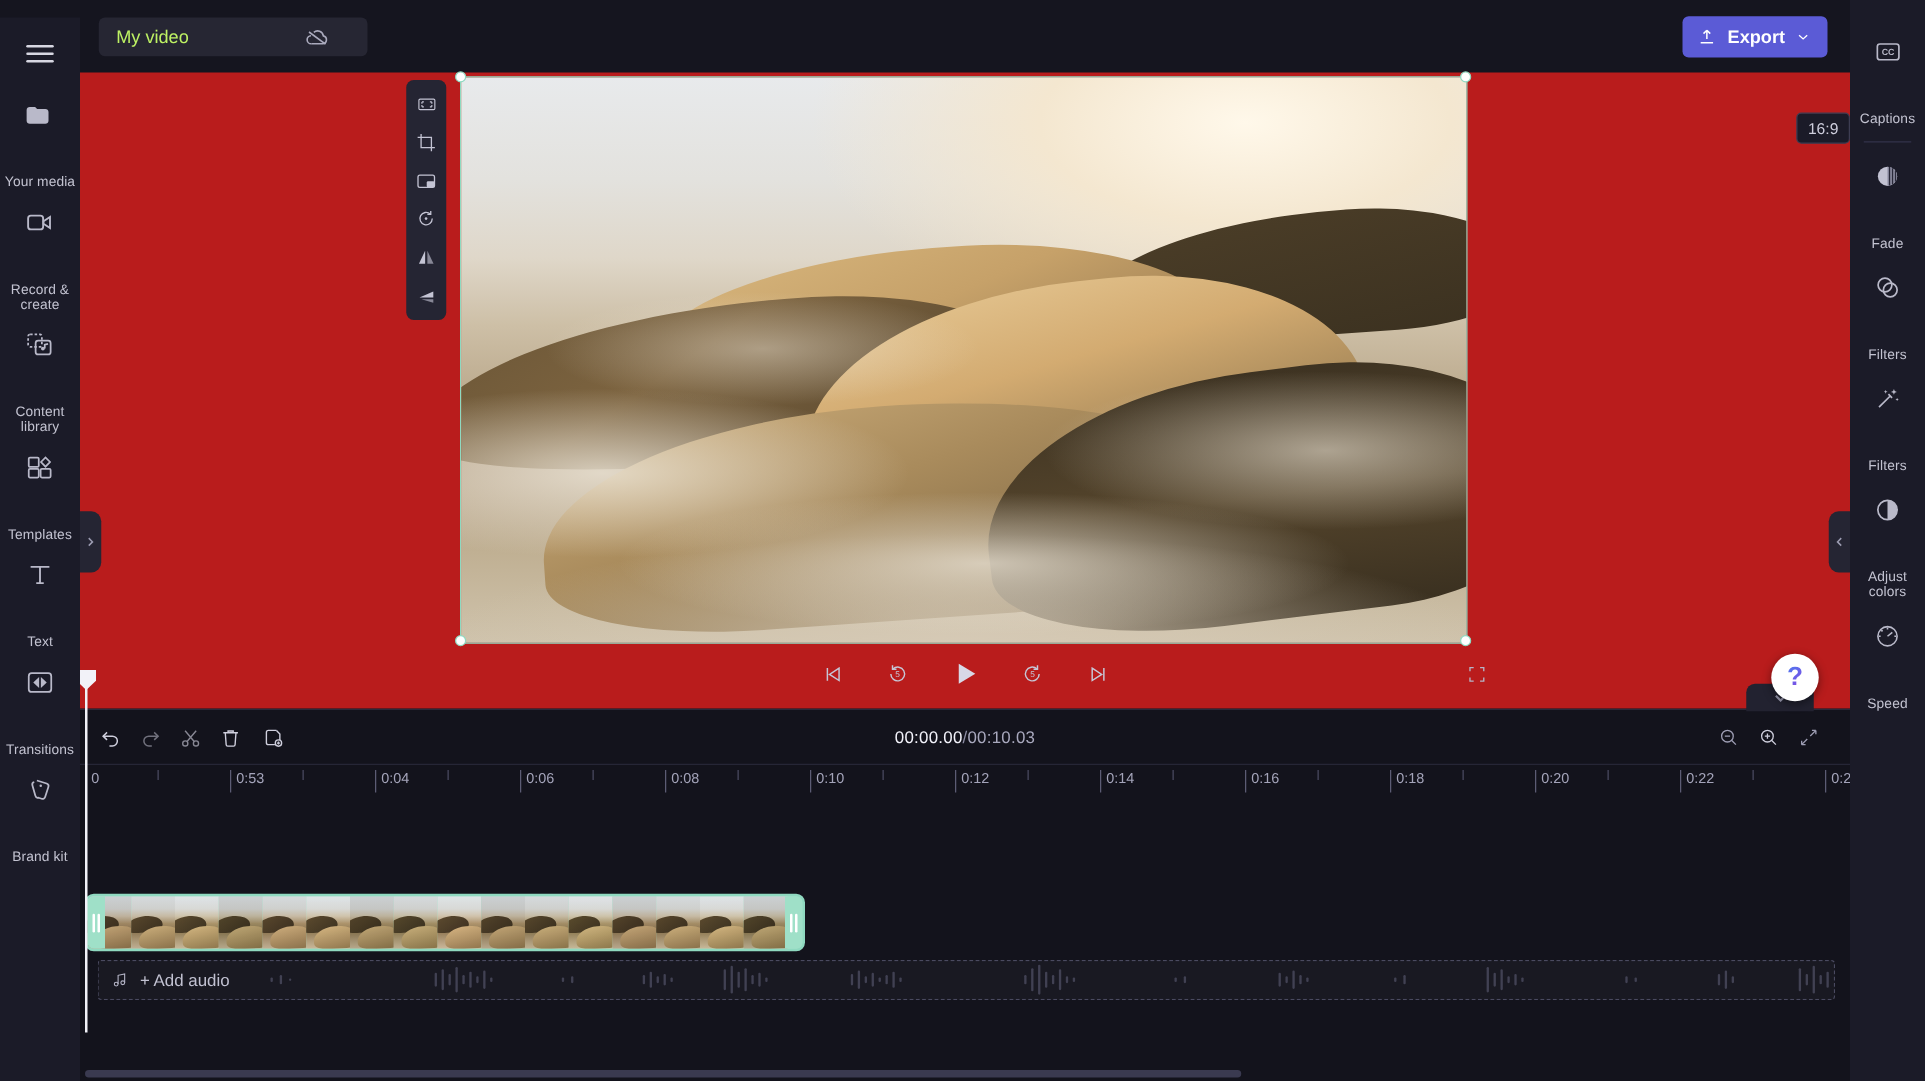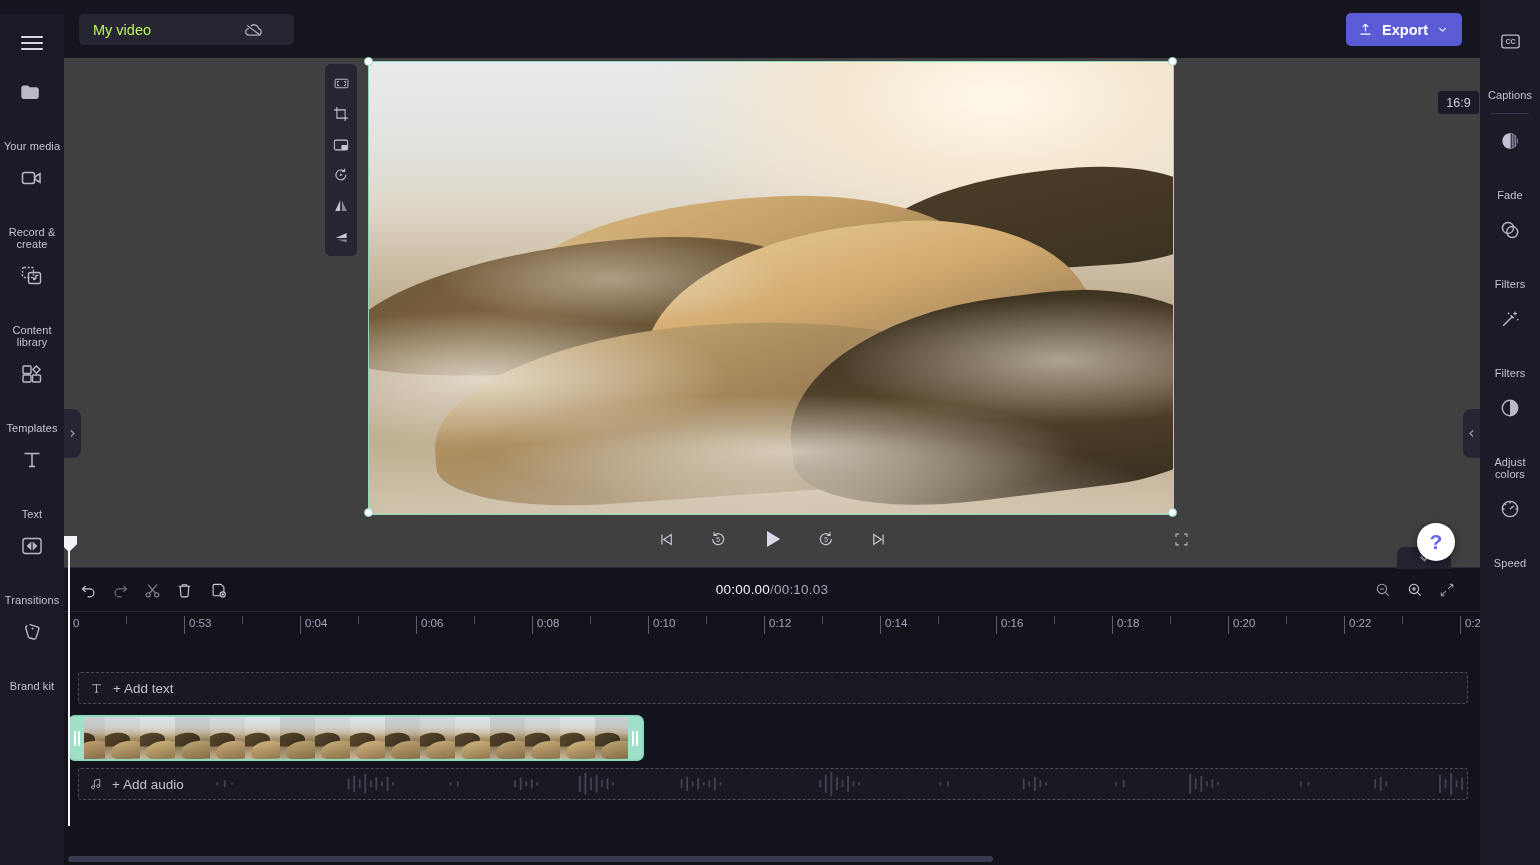--- a/index.html
+++ b/index.html
@@ -77,21 +77,21 @@
     position: absolute; right: 18px; top: 13px; height: 33px; padding: 0 13px 0 11px;
     background: #5b5bd6; border-radius: 5px; display: flex; align-items: center; gap: 8px;
     cursor: pointer; border: none; color: #fff;
   }
   .export-btn .elbl { font-size: 14.5px; font-weight: bold; font-family: "Liberation Sans", sans-serif; }
   .export-btn svg { color: #fff; }
 
   
   .preview-area {
     position: absolute; left: 64px; top: 58px; right: 60px; bottom: 298px;
-    background: #404040;
+    background: #b91c1c;
     text-align: right;
   }
   .video-frame {
     position: absolute; left: 305px; top: 4px; width: 804px; height: 452px;
     background: #cfc2ab; overflow: hidden;
     outline: 1.5px solid #8fd9c0;
   }
   .video-frame .sky {
     position: absolute; inset: 0;
     background:
@@ -667,28 +667,20 @@
         <div class="tick major" style="left: 1280px;"></div>
         <div class="rlabel" style="left: 1285px;">0:22</div>
         <div class="tick minor" style="left: 1338px;"></div>
         <div class="tick major" style="left: 1396px;"></div>
         <div class="rlabel" style="left: 1401px;">0:24</div>
         <div class="tick minor" style="left: 1454px;"></div>
       </div>
 
     <div class="tracks">
 
-      <div class="track-placeholder track-text">
-        <span class="tp-ic">
-          <svg viewBox="0 0 24 24" width="15" height="15" fill="none" stroke="currentColor" stroke-width="1.5">
-              <path d="M5 6h14M12 6v12M9.4 18h5.2"></path>
-            </svg>
-        </span>
-        <span class="tp-lbl">+ Add text</span>
-      </div>
 
       <div class="clip">
         <div class="strip" id="filmstrip">
             <div class="thumb" style="filter: hue-rotate(-2deg) brightness(0.94);"></div>
             <div class="thumb" style="filter: hue-rotate(0deg) brightness(0.985);"></div>
             <div class="thumb" style="filter: hue-rotate(2deg) brightness(1.03);"></div>
             <div class="thumb" style="filter: hue-rotate(4deg) brightness(0.94);"></div>
             <div class="thumb" style="filter: hue-rotate(-2deg) brightness(0.985);"></div>
             <div class="thumb" style="filter: hue-rotate(0deg) brightness(1.03);"></div>
             <div class="thumb" style="filter: hue-rotate(2deg) brightness(0.94);"></div>

